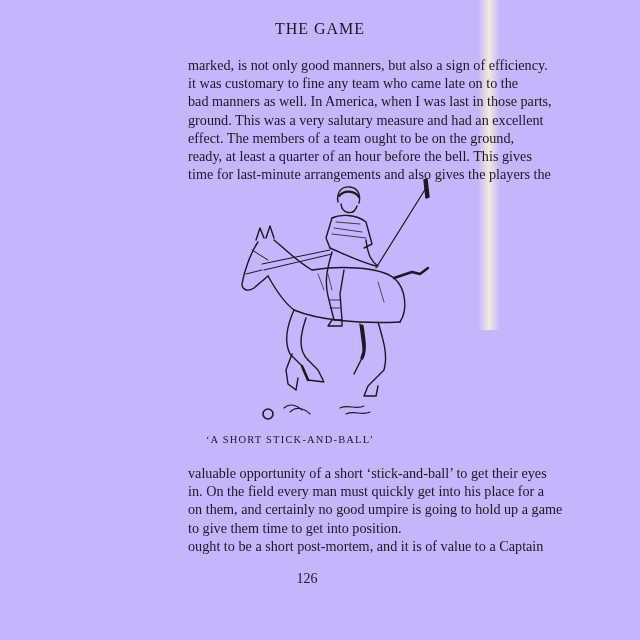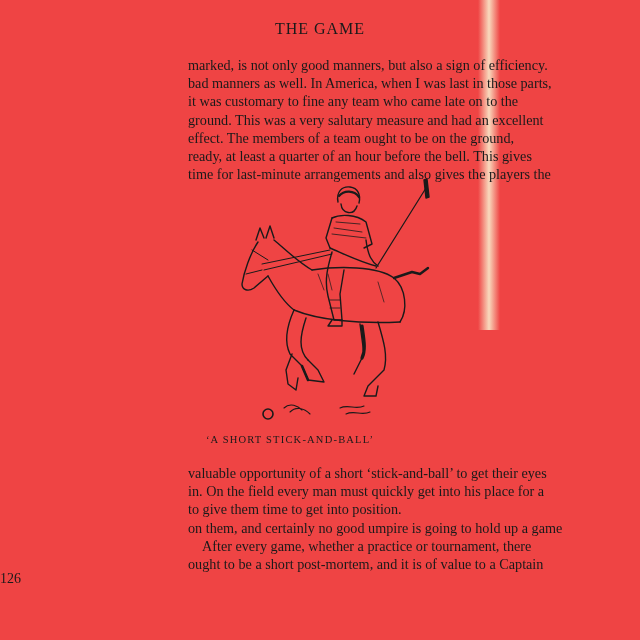--- a/index.html
+++ b/index.html
@@ -7,21 +7,21 @@
       padding: 0;
       width: 640px;
       height: 640px;
       background: #ffffff;
       overflow: hidden;
     }
     .page {
       position: relative;
       width: 640px;
       height: 640px;
-      background: #ef4444;
+      background: #c4b5fd;
       font-family: "Liberation Serif", "DejaVu Serif", serif;
       color: #1a1a1a;
     }
     
     .page-shade {
       position: absolute;
       left: 478px;
       top: 0;
       width: 22px;
       height: 330px;
@@ -75,36 +75,37 @@
       text-align: center;
       font-size: 10.5px;
       letter-spacing: 1.2px;
       color: #1a1a1a;
     }
     .folio {
       position: absolute;
       top: 571px;
       left: 0;
       width: 614px;
+      text-align: center;
       font-size: 14px;
       color: #1a1a1a;
     }
   </style>
 </head>
 <body>
 
 <div class="page">
   <div class="page-shade"></div>
 
   <div class="running-head">THE GAME</div>
 
   <div class="text-block block-top">
     <span class="line">marked, is not only good manners, but also a sign of efficiency.</span>
+    <span class="line">it was customary to fine any team who came late on to the</span>
     <span class="line">bad manners as well. In America, when I was last in those parts,</span>
-    <span class="line">it was customary to fine any team who came late on to the</span>
     <span class="line">ground. This was a very salutary measure and had an excellent</span>
     <span class="line">effect. The members of a team ought to be on the ground,</span>
     <span class="line">ready, at least a quarter of an hour before the bell. This gives</span>
     <span class="line">time for last-minute arrangements and also gives the players the</span>
   </div>
 
   <svg class="illustration" viewBox="0 0 210 265" xmlns="http://www.w3.org/2000/svg" fill="none" stroke="#1a1a1a" stroke-width="1.4" stroke-linecap="round" stroke-linejoin="round">
 
     <path d="M148 98 L198 18" stroke-width="1.2"></path>
     <path d="M196 10 L198 28 L201 27 L199 9 Z" fill="#1a1a1a"></path>
@@ -154,20 +155,19 @@
     <path d="M112 238 C120 234 128 240 136 236 M118 244 C126 240 134 246 142 242" stroke-width="1.1"></path>
 
     <circle cx="40" cy="244" r="5" stroke-width="1.6"></circle>
   </svg>
 
   <div class="caption">‘A SHORT STICK-AND-BALL’</div>
 
   <div class="text-block block-bottom">
     <span class="line">valuable opportunity of a short ‘stick-and-ball’ to get their eyes</span>
     <span class="line">in. On the field every man must quickly get into his place for a</span>
+    <span class="line">on them, and certainly no good umpire is going to hold up a game</span>
     <span class="line last">to give them time to get into position.</span>
-    <span class="line">on them, and certainly no good umpire is going to hold up a game</span>
-    <span class="line indent">After every game, whether a practice or tournament, there</span>
     <span class="line">ought to be a short post-mortem, and it is of value to a Captain</span>
   </div>
 
   <div class="folio">126</div>
 </div>
 
 </body></html>

